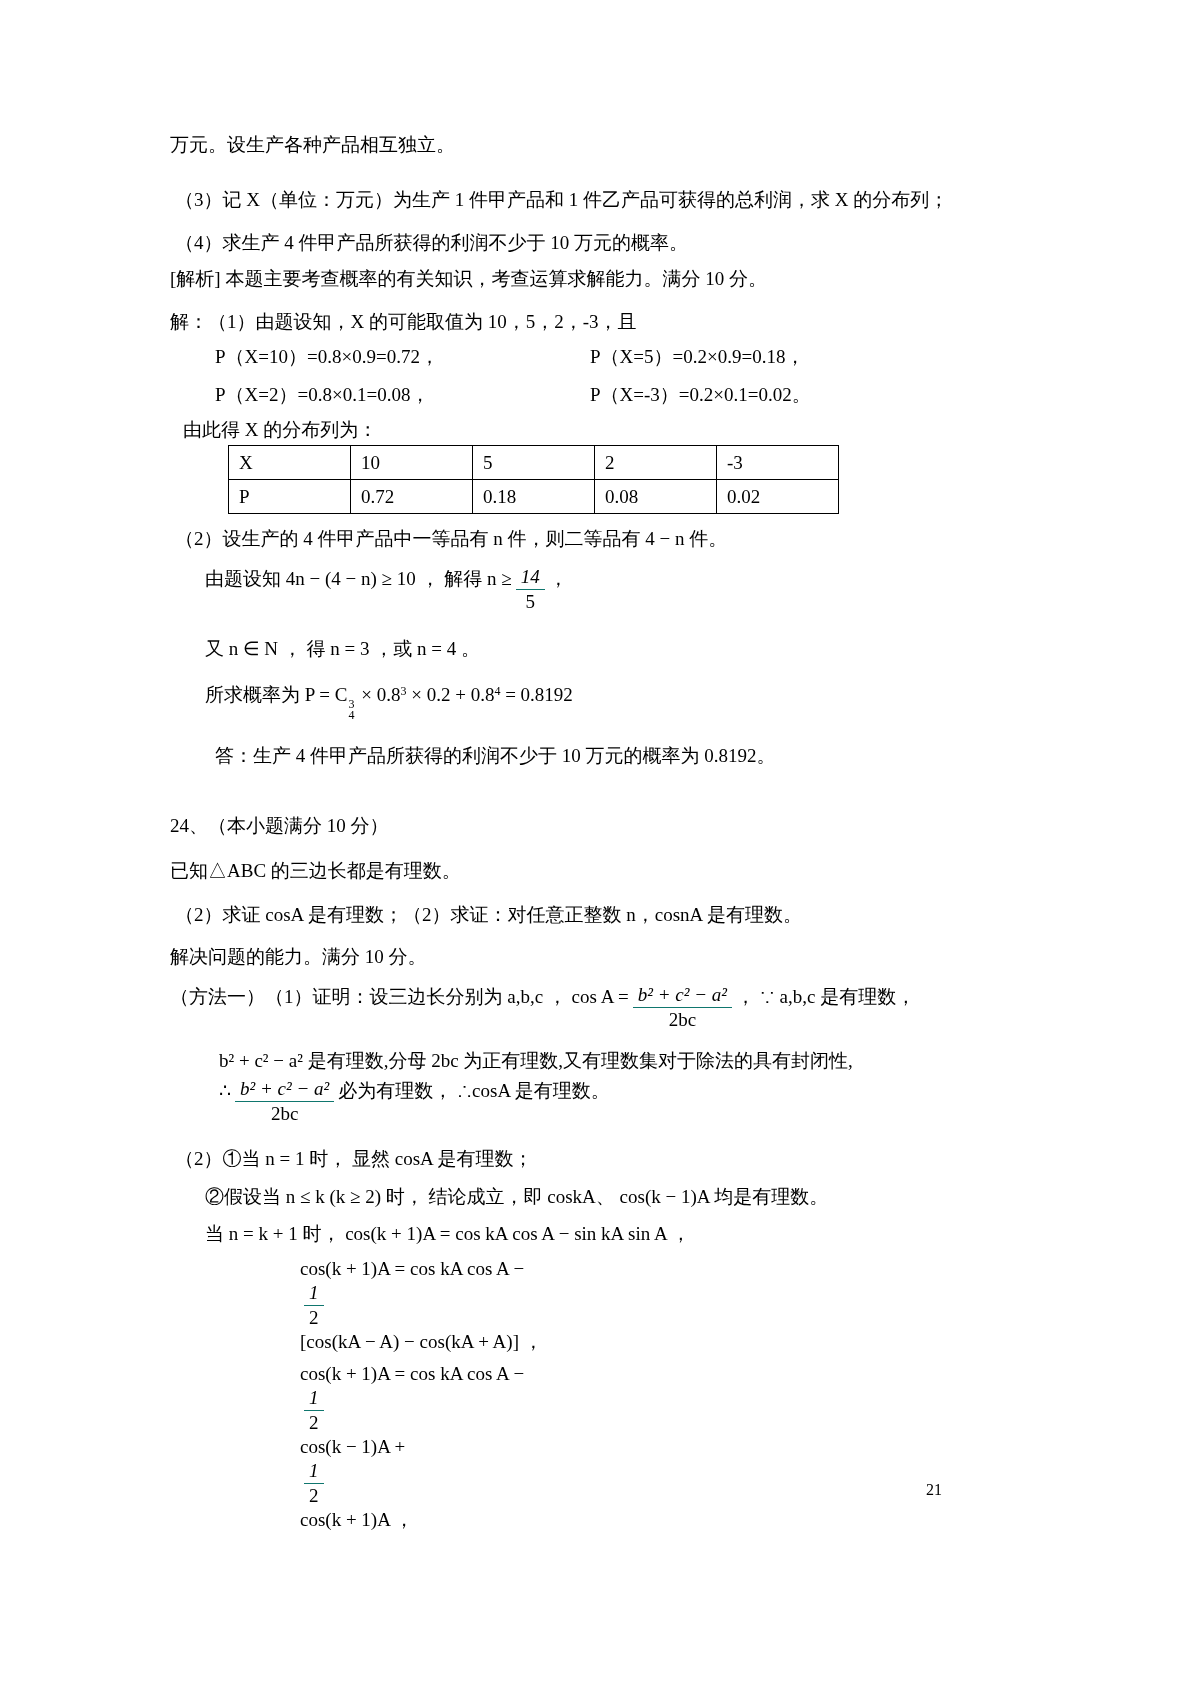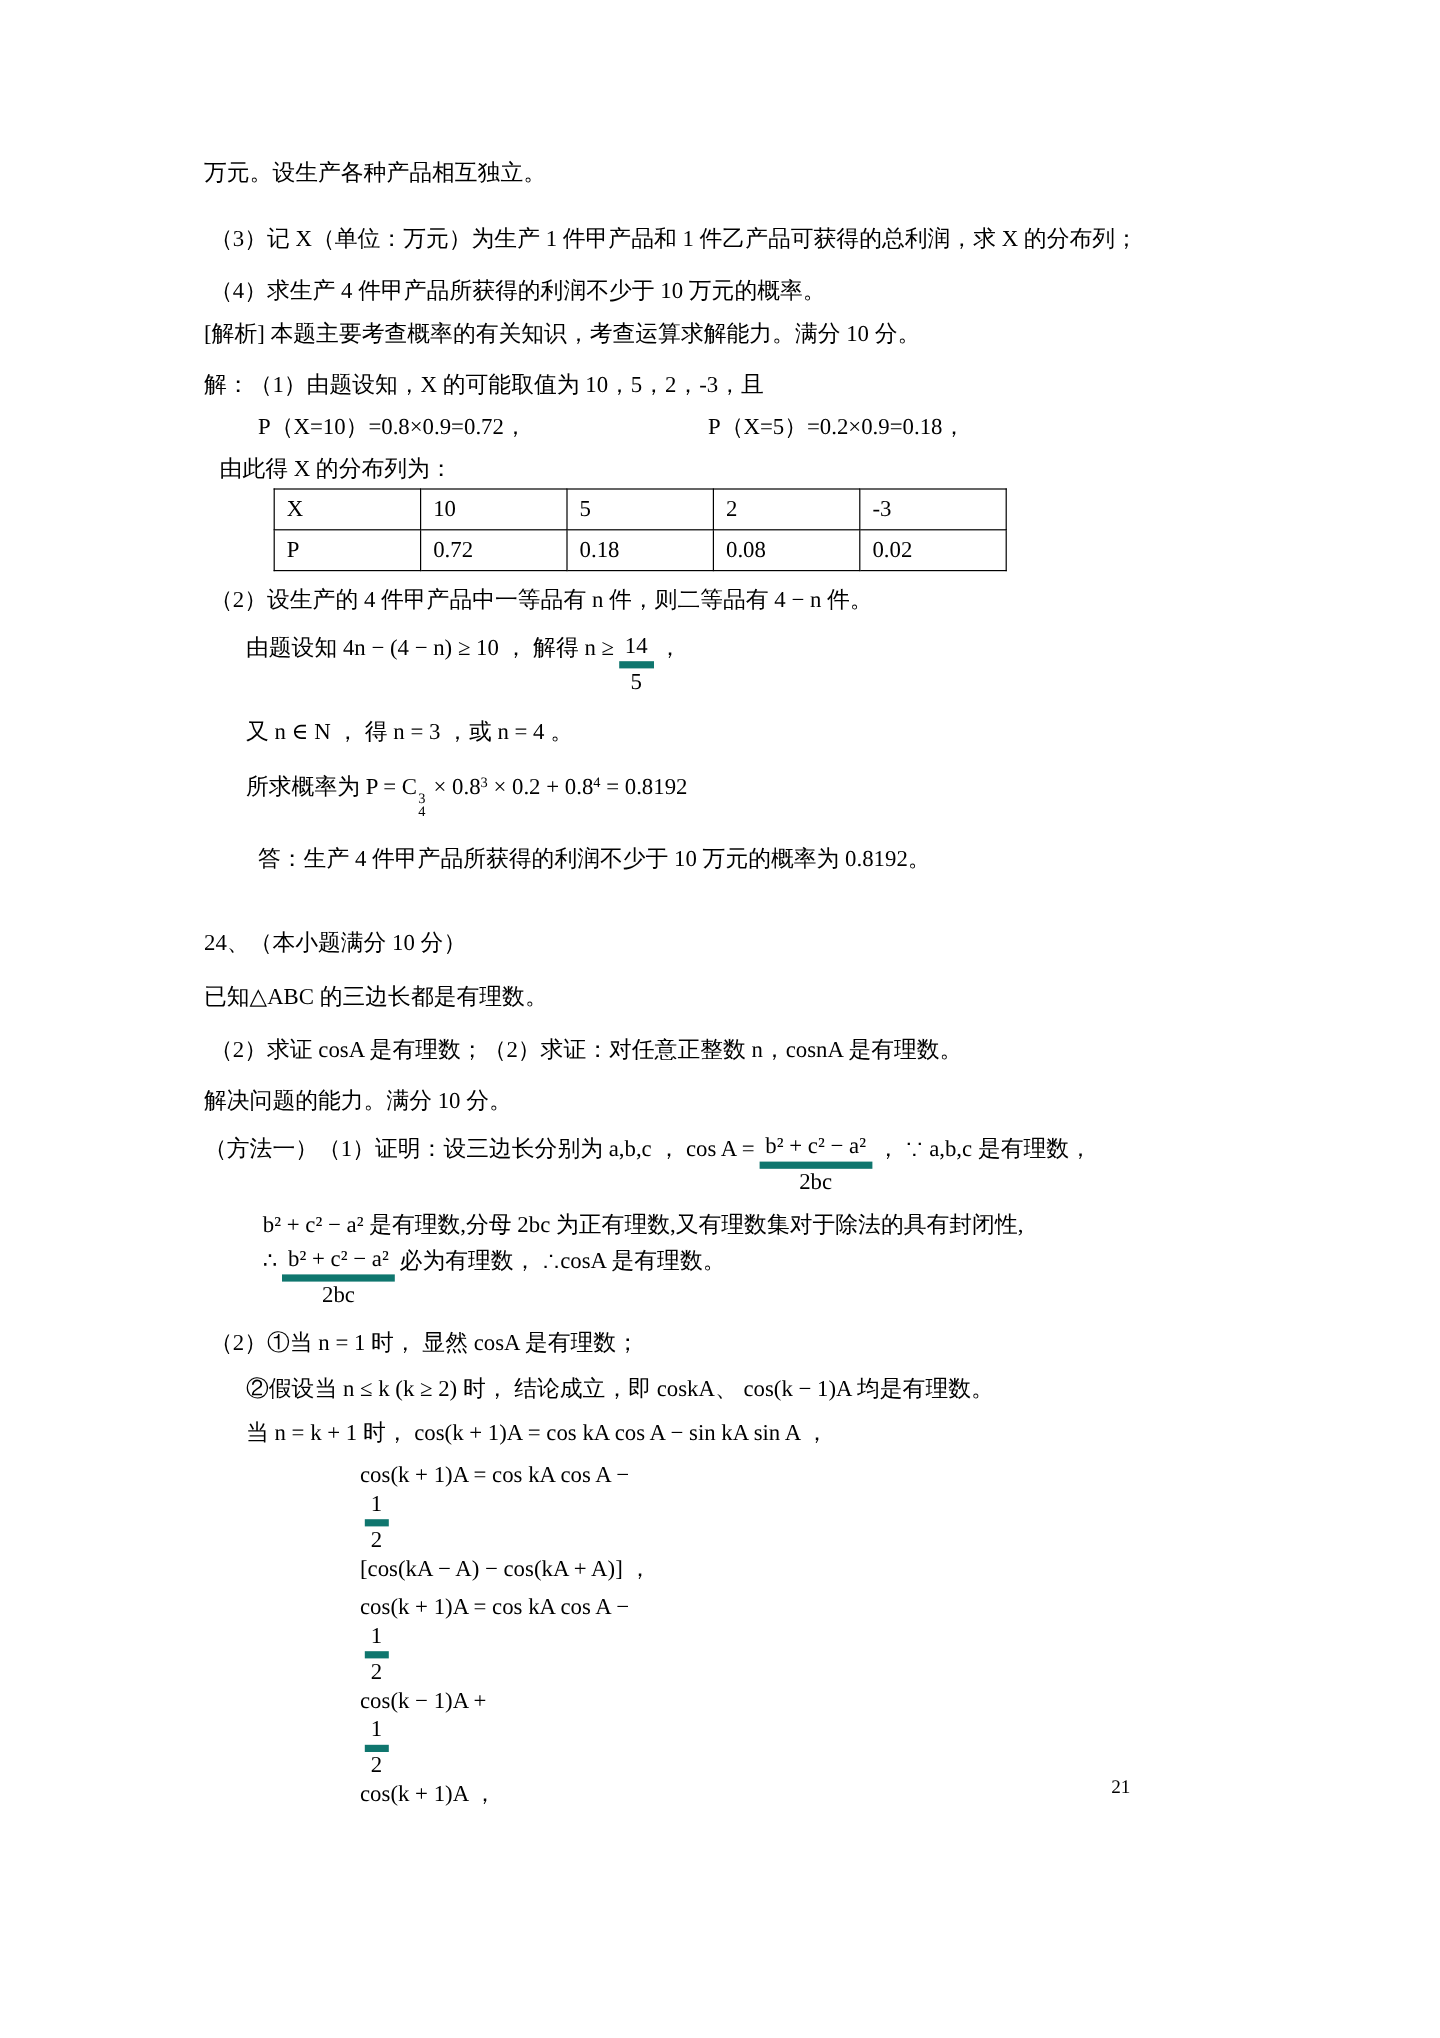--- a/index.html
+++ b/index.html
@@ -14,21 +14,21 @@
     margin: 0 auto;
     background: #ffffff;
     box-sizing: border-box;
     padding: 132px 165px 0 170px;
     font-family: "Liberation Serif", "DejaVu Serif", serif;
     font-size: 19px;
     line-height: 26px;
     color: #000000;
     overflow: hidden;
   }
-  .ln { margin: 0; }
+  .ln { margin: 0; font-family: Liberation Serif, serif; }
   .mt29 { margin-top: 29px; }
   .mt22 { margin-top: 22px; }
   .mt20 { margin-top: 20px; }
   .mt19 { margin-top: 19px; }
   .mt18 { margin-top: 18px; }
   .mt17 { margin-top: 17px; }
   .mt16 { margin-top: 16px; }
   .mt14 { margin-top: 14px; }
   .mt12 { margin-top: 12px; }
   .mt11 { margin-top: 11px; }
@@ -69,23 +69,24 @@
 
   
   .frac {
     display: inline-block;
     vertical-align: middle;
     text-align: center;
     margin: 0 4px;
   }
   .frac .num {
     display: block;
-    border-bottom: 6px solid #0f766e;
+    border-bottom: 1px solid #0f766e;
     padding: 0 5px 1px 5px;
     line-height: 22px;
+    font-style: italic;
   }
   .frac .den {
     display: block;
     padding: 1px 5px 0 5px;
     line-height: 22px;
   }
   .tallline { min-height: 56px; display: flex; align-items: flex-start; flex-wrap: nowrap; }
 
   
   .supsub {
@@ -123,20 +124,24 @@
 
   <p class="ln mt10">[解析] 本题主要考查概率的有关知识，考查运算求解能力。满分 10 分。</p>
 
   <p class="ln mt17">解：（1）由题设知，X 的可能取值为 10，5，2，-3，且</p>
 
   <div class="prow mt9 ind45">
     <span class="pcol-left">P（X=10）=0.8×0.9=0.72，</span>
     <span class="pcol-right">P（X=5）=0.2×0.9=0.18，</span>
   </div>
 
+  <div class="prow mt12 ind45">
+    <span class="pcol-left">P（X=2）=0.8×0.1=0.08，</span>
+    <span class="pcol-right">P（X=-3）=0.2×0.1=0.02。</span>
+  </div>
 
   <p class="ln mt9 ind13">由此得 X 的分布列为：</p>
 
   <table class="dist">
     <tbody>
         <tr>
       <td>X</td>
       <td>10</td>
       <td>5</td>
       <td>2</td>

